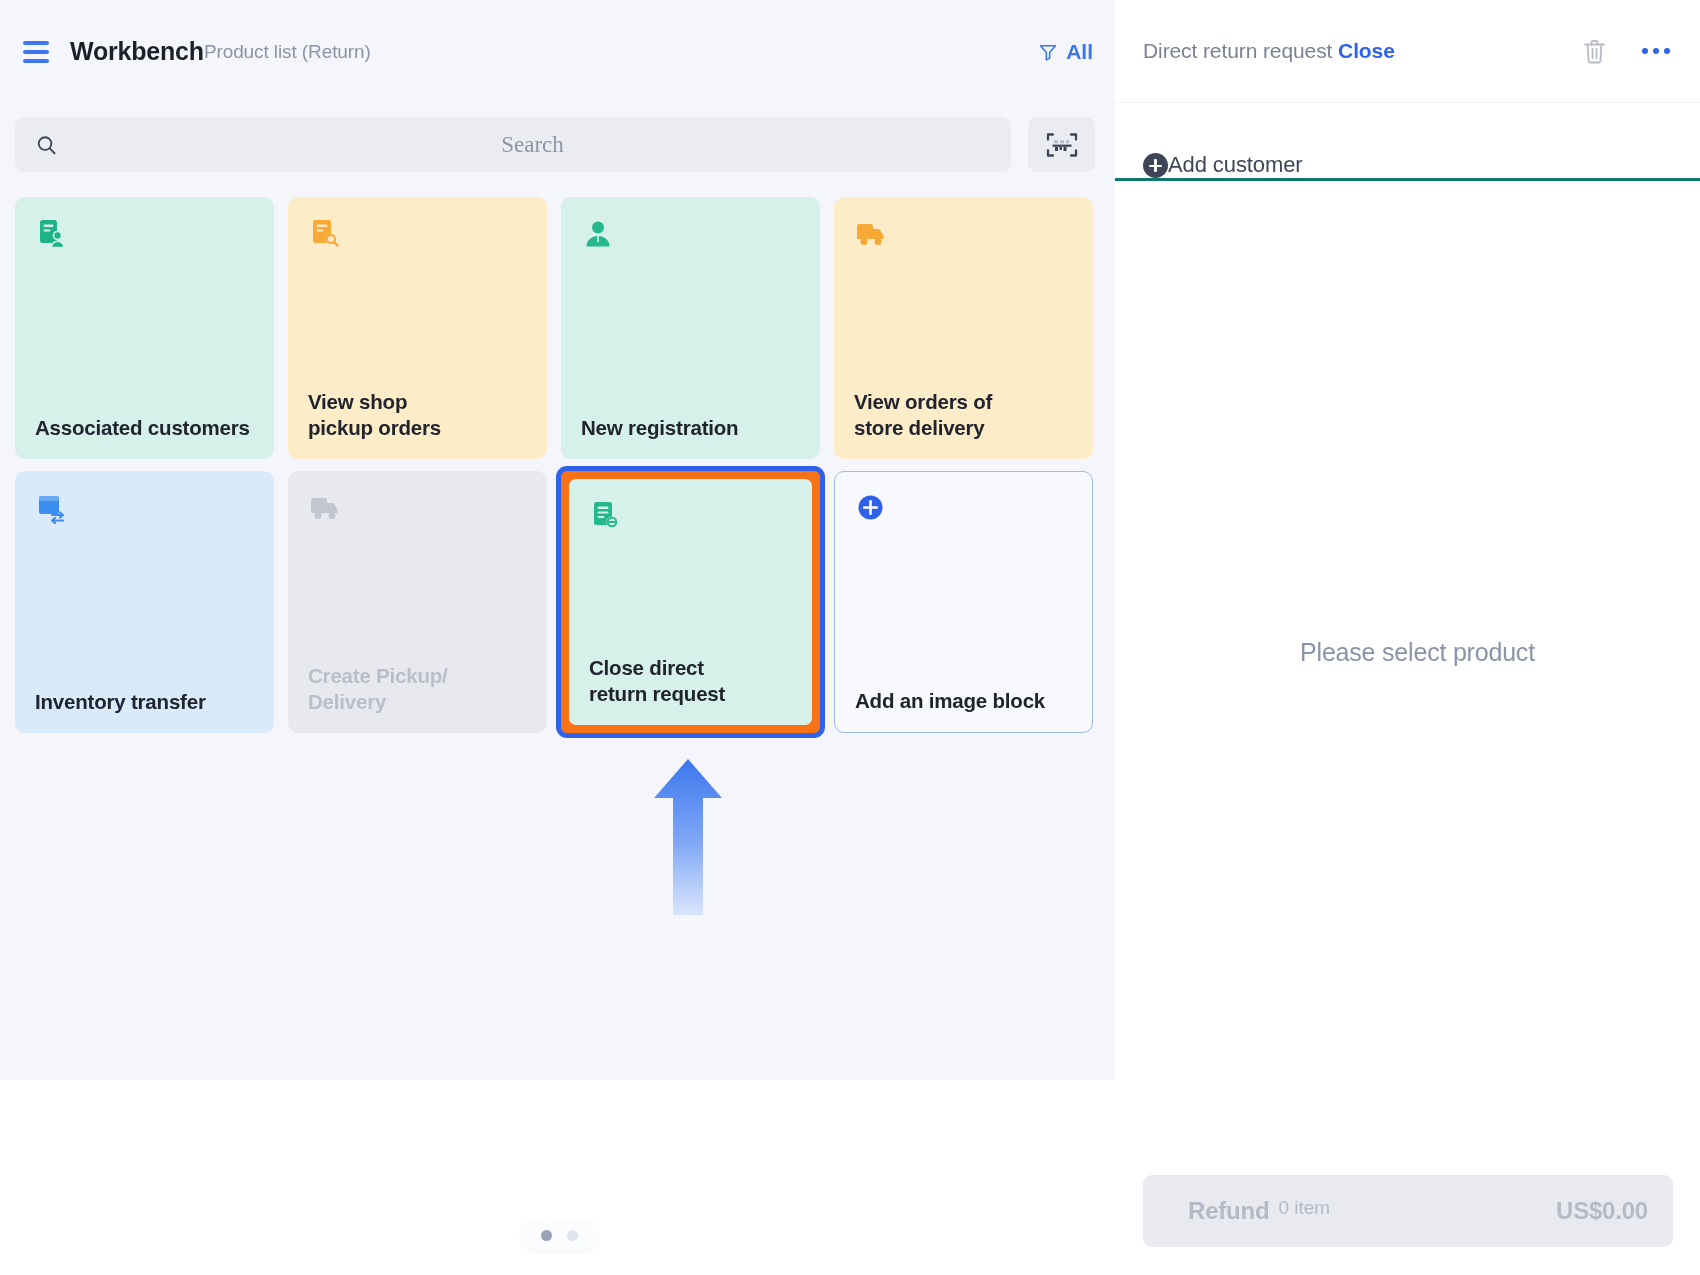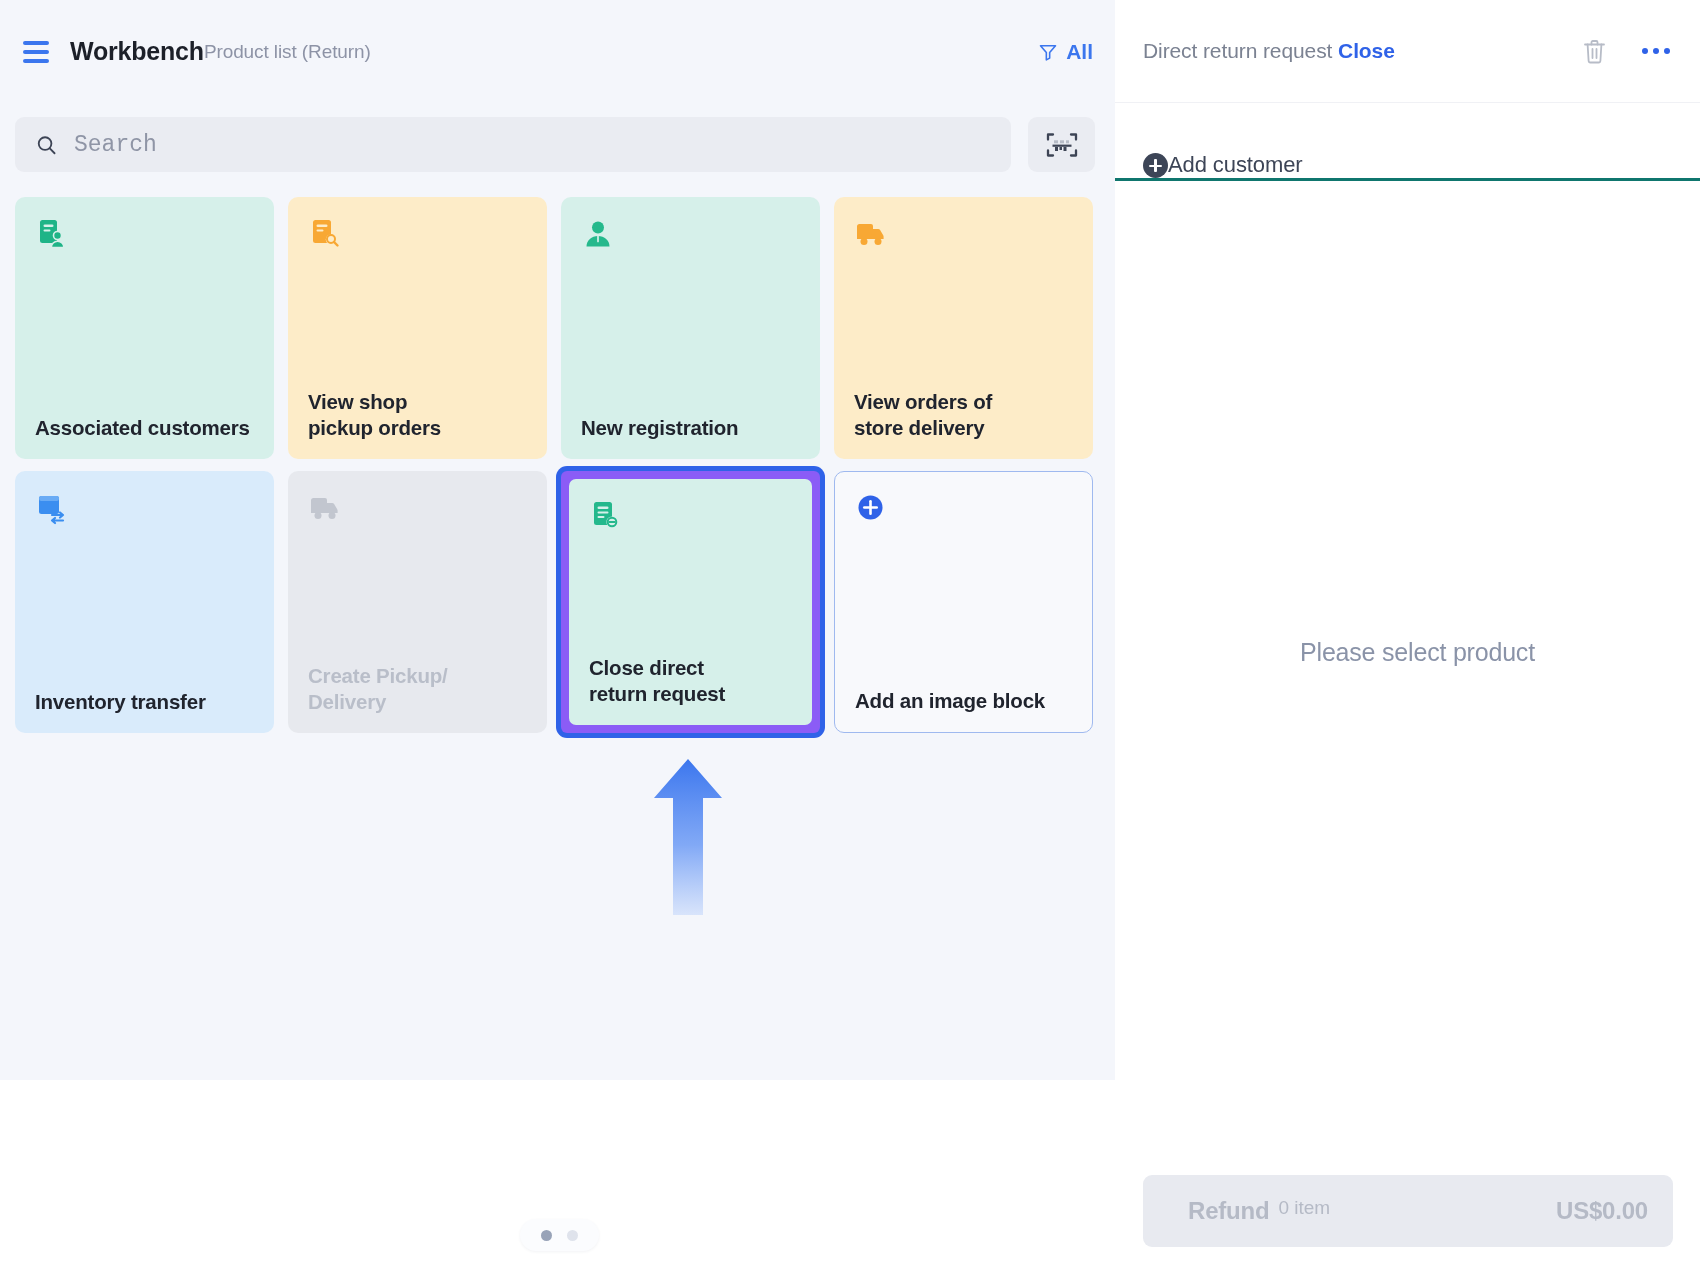--- a/index.html
+++ b/index.html
@@ -87,24 +87,25 @@
     align-items: center;
     padding: 0 20px;
     gap: 16px;
     cursor: text;
   }
   .search-box svg { width: 24px; height: 24px; display:block; }
   .search-input {
     border: none;
     outline: none;
     background: transparent;
-    font-family: Liberation Mono, monospace;
+    font-family: Liberation Serif, serif;
     font-size: 23px;
     color: #2b303b;
     width: 100%;
+    text-align: center;
   }
   .search-input::placeholder { color: #8f95a6; }
   .scan-btn {
     width: 67px; height: 55px;
     background: #eaecf2;
     border-radius: 9px;
     display: flex;
     align-items: center;
     justify-content: center;
     cursor: pointer;
@@ -154,21 +155,21 @@
     background: #f8f9fc;
     border: 1.5px solid #9fb9ef;
   }
   .tile.addblock .t-label { color: #20242e; }
 
   
   .tile-selected-wrap {
     position: relative;
     border-radius: 6px;
     padding: 8px;
-    background: #8b5cf6;
+    background: #f97316;
     box-shadow: 0 0 0 5px #2f62e8;
   }
   .tile-selected-wrap .tile {
     width: 100%;
     height: 100%;
     border-radius: 7px;
   }
 
   
   .arrow-annot {

